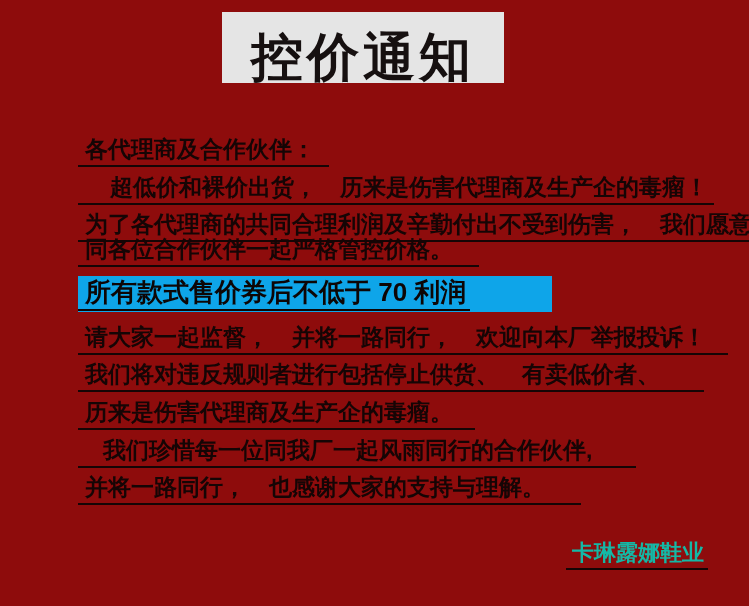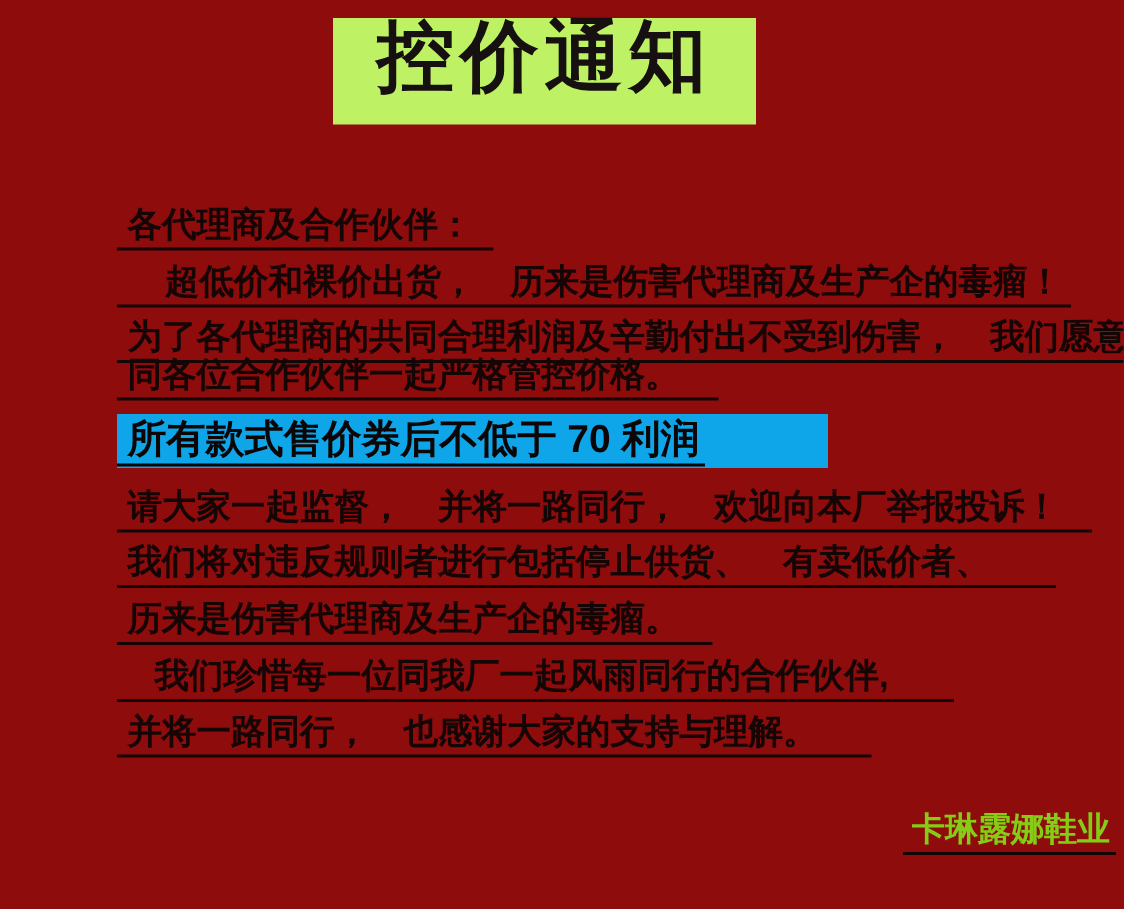--- a/index.html
+++ b/index.html
@@ -3,21 +3,21 @@
 <meta charset="utf-8">
 <style>
   html,body{margin:0;padding:0;}
   body{
     width:749px;height:606px;position:relative;overflow:hidden;
     background:#8e0c0c;
     font-family:"Liberation Sans","DejaVu Sans",sans-serif;
   }
   .title-box{
     position:absolute;left:222px;top:12px;width:282px;height:71px;
-    background:#bef264;display:flex;align-items:flex-start;justify-content:center;
+    background:#e5e5e5;display:flex;align-items:flex-end;justify-content:center;
   }
   .title-text{
     font-size:52px;font-weight:bold;color:#161010;letter-spacing:4px;
     line-height:1;white-space:nowrap;
   }
   .line{
     position:absolute;left:78px;white-space:nowrap;
     font-size:23px;font-weight:bold;color:#150505;text-align:right;
   }
   .u{
@@ -39,21 +39,21 @@
     position:absolute;left:78px;top:276px;width:474px;height:36px;
     background:#0ea5e9;display:flex;align-items:center;
   }
   .highlight-line .u{
     font-size:26px;font-weight:bold;color:#0d0606;
     padding-left:7px;padding-right:4px;padding-bottom:2px;line-height:29px;
     border-bottom-color:#0d0606;white-space:nowrap;
   }
   .signature{
     position:absolute;left:566px;top:540px;white-space:nowrap;
-    font-size:22px;font-weight:bold;color:#84cc16;margin-left:36px;
+    font-size:22px;font-weight:bold;color:#14b8a6;
   }
   .signature .u{padding-left:6px;padding-right:4px;line-height:25px;}
 </style>
 </head>
 <body>
 
 <div class="title-box">
   <span class="title-text">控价通知</span>
 </div>
 

